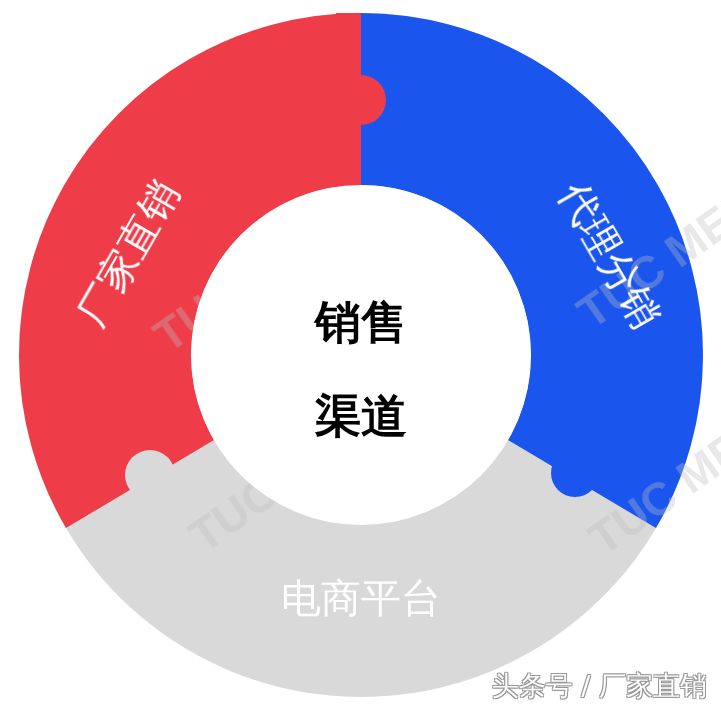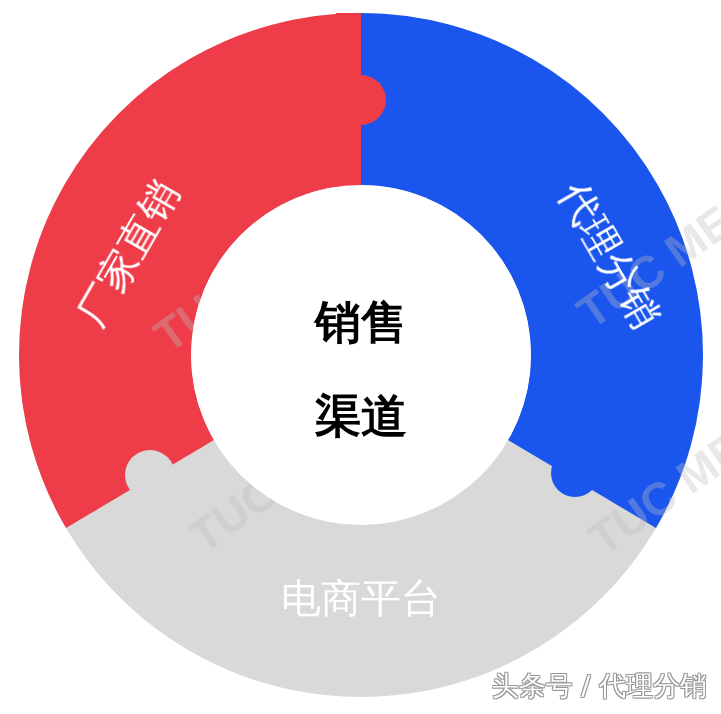--- a/index.html
+++ b/index.html
@@ -49,13 +49,13 @@
   <circle cx="361" cy="355" r="170" fill="#ffffff"></circle>
 
   <text class="center-text" x="361" y="338" text-anchor="middle">销售</text>
   <text class="center-text" x="361" y="432" text-anchor="middle">渠道</text>
 
   <text class="seg-label" x="0" y="0" text-anchor="middle" transform="translate(140 260) rotate(-60)">厂家直销</text>
   <text class="seg-label" x="0" y="0" text-anchor="middle" transform="translate(598 262) rotate(60)">代理分销</text>
   <text class="seg-label" x="361" y="612" text-anchor="middle" font-size="42">电商平台</text>
 </svg>
 
-<div class="credit">头条号 / 代理分销</div>
+<div class="credit">头条号 / 厂家直销</div>
 
 </body></html>

